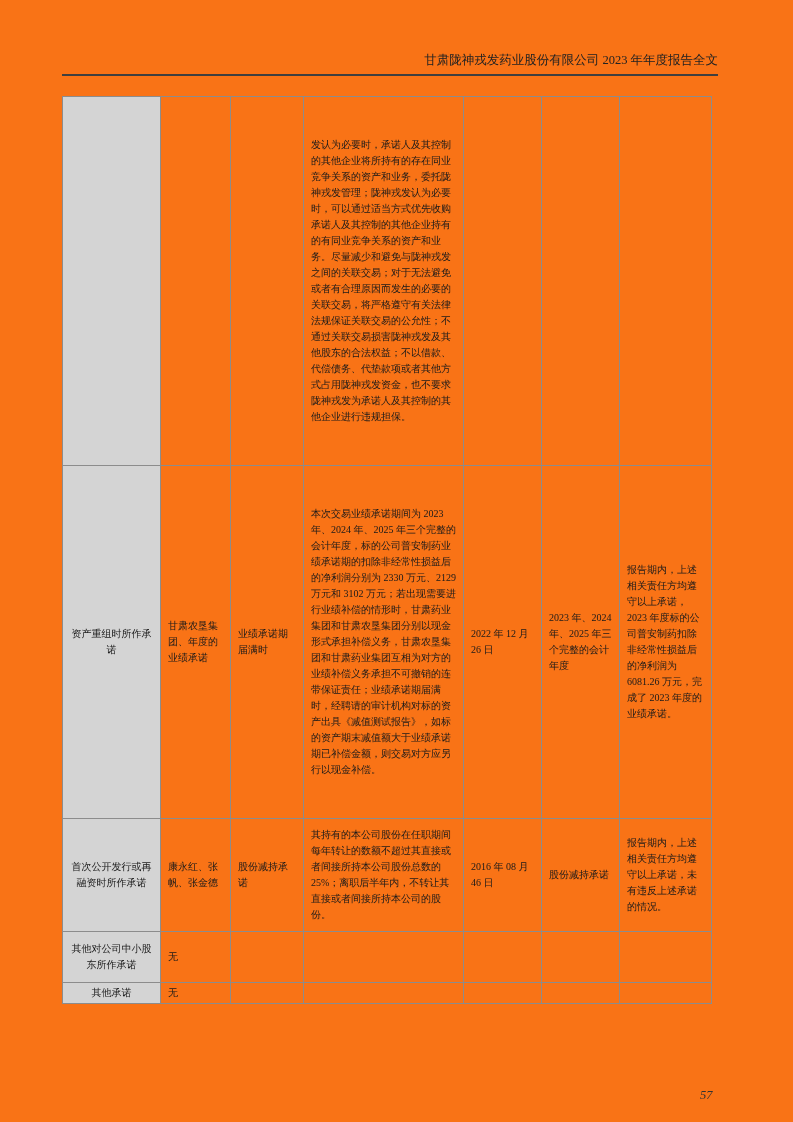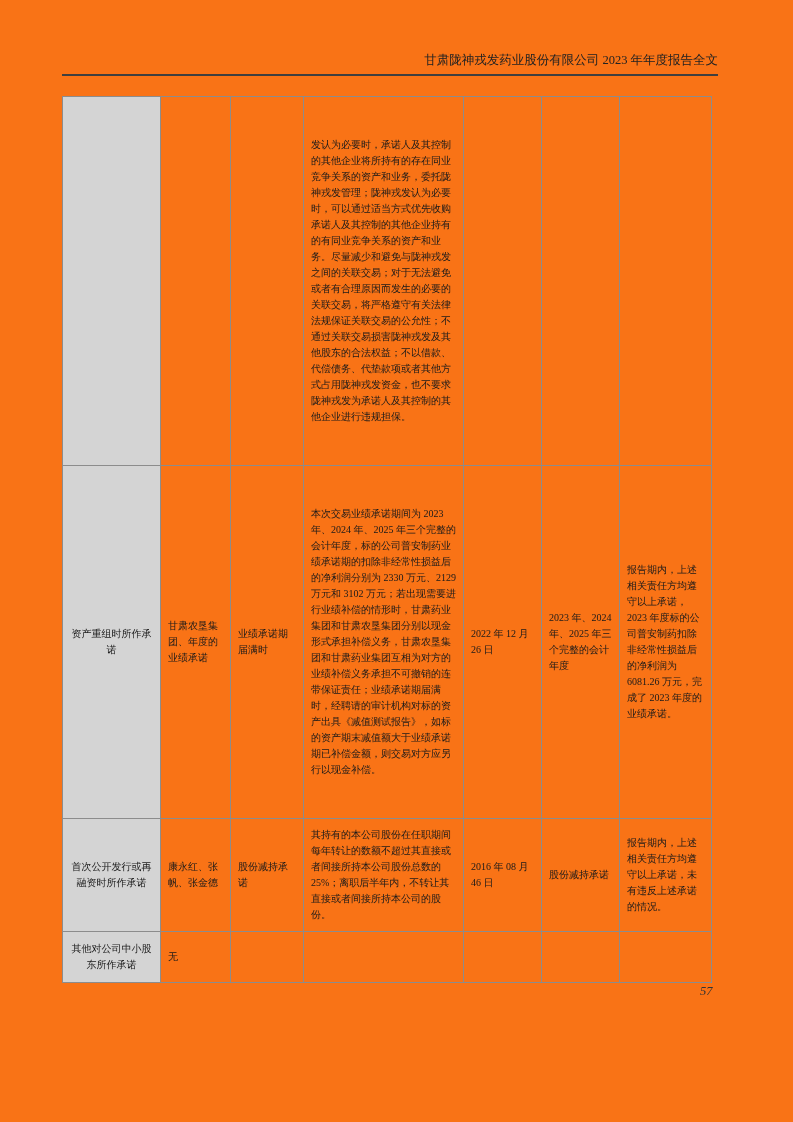--- a/index.html
+++ b/index.html
@@ -48,21 +48,21 @@
     text-align: center;
   }
   tr.r1 { height: 369px; }
   tr.r2 { height: 353px; }
   tr.r3 { height: 113px; }
   tr.r4 { height: 21px; }
   tr.r5 { height: 51px; }
   tr.r6 { height: 21px; }
   .pagenum {
     position: absolute;
-    top: 984px;
+    top: 1088px;
     left: 700px;
     font-size: 12.5px;
     color: #333333;
     font-style: italic;
   }
 </style>
 </head>
 <body>
 
 <div class="page">
@@ -111,18 +111,27 @@
       </tr>
       <tr class="r5">
         <td class="label">其他对公司中小股东所作承诺</td>
         <td>无</td>
         <td></td>
         <td></td>
         <td></td>
         <td></td>
         <td></td>
       </tr>
+      <tr class="r6">
+        <td class="label">其他承诺</td>
+        <td>无</td>
+        <td></td>
+        <td></td>
+        <td></td>
+        <td></td>
+        <td></td>
+      </tr>
     </tbody>
   </table>
 
   <div class="pagenum">57</div>
 
 </div>
 
 </body></html>

